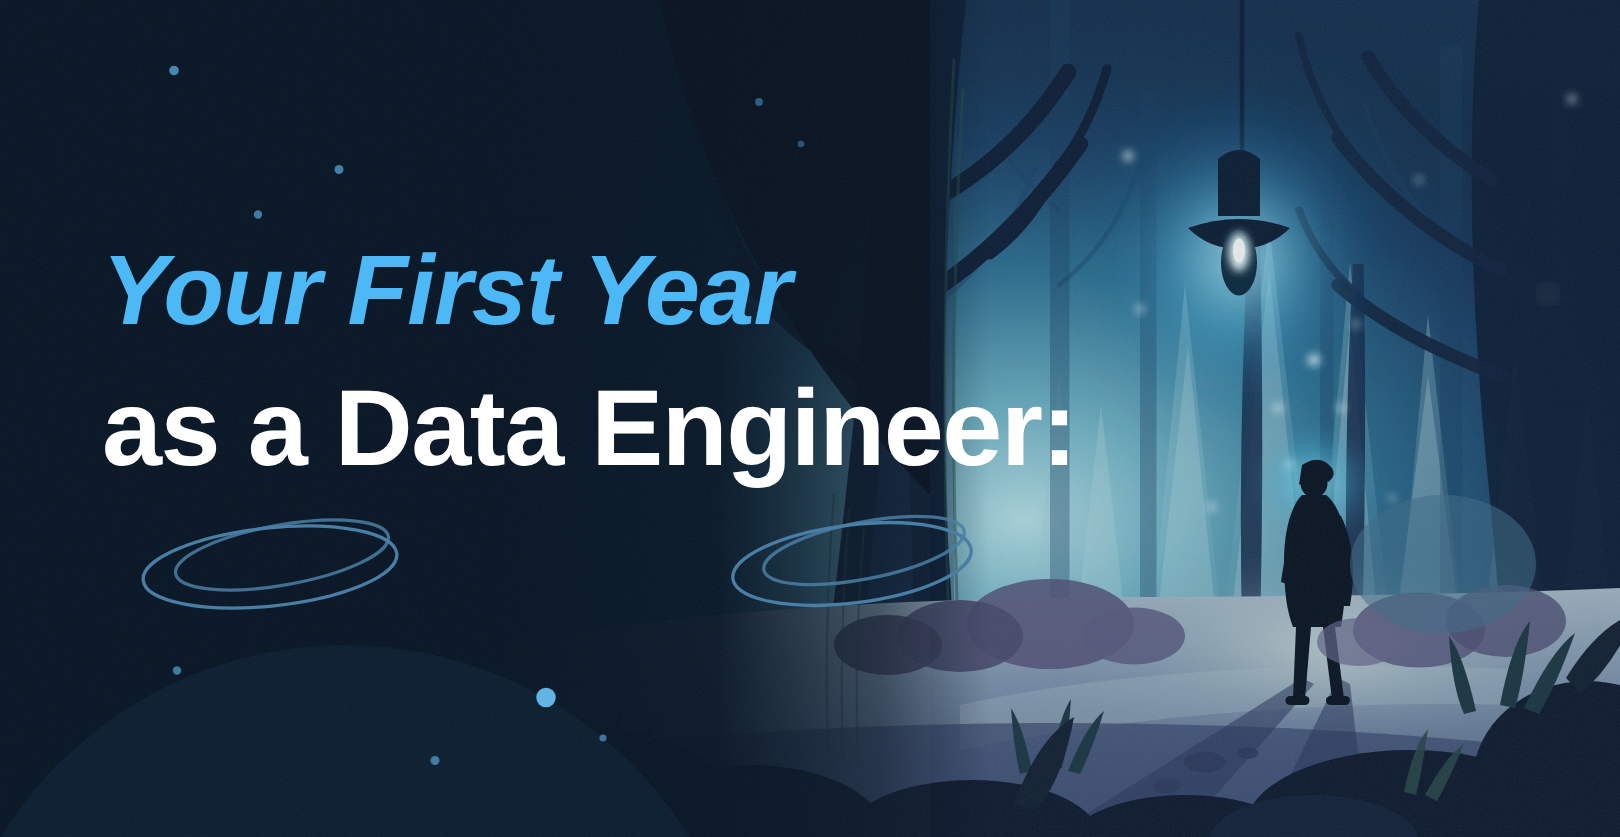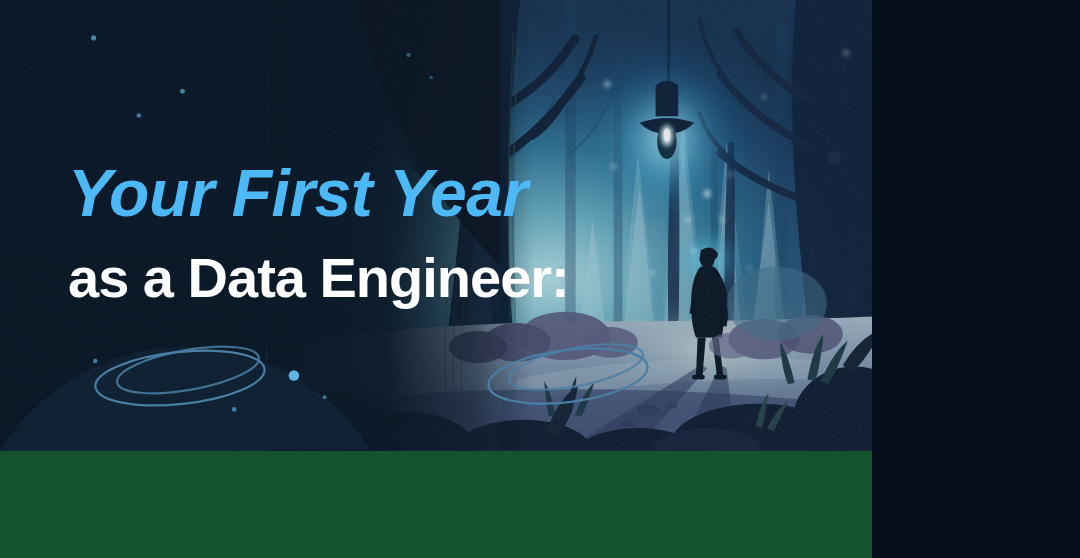--- a/index.html
+++ b/index.html
@@ -4,21 +4,21 @@
 <style>
   * { margin:0; padding:0; box-sizing:border-box; }
   html,body { background:#06101c; }
   body {
     width:1080px; height:558px;
     font-family:"Liberation Sans", sans-serif;
     overflow:hidden;
   }
   .banner {
     position:relative;
-    width:872px; height:558px;
+    width:1080px; height:558px;
     background:#14532d;
     overflow:hidden;
   }
   .layer { position:absolute; inset:0; }
   svg.layer { display:block; }
 
   
   .textblock {
     position:absolute;
     left:68px; top:160px;
@@ -28,21 +28,21 @@
   .title-line1 {
     font-size:66px;
     font-weight:bold;
     font-style:italic;
     color:#4cb8f5;
     letter-spacing:-0.5px;
     line-height:1.02;
     white-space:nowrap;
   }
   .title-line2 {
-    font-size:56px;
+    font-size:72px;
     font-weight:bold;
     color:#ffffff;
     letter-spacing:-1px;
     line-height:1.05;
     margin-top:22px;
     white-space:nowrap;
   }
   .subtitle {
     position:relative;
     font-size:30px;

